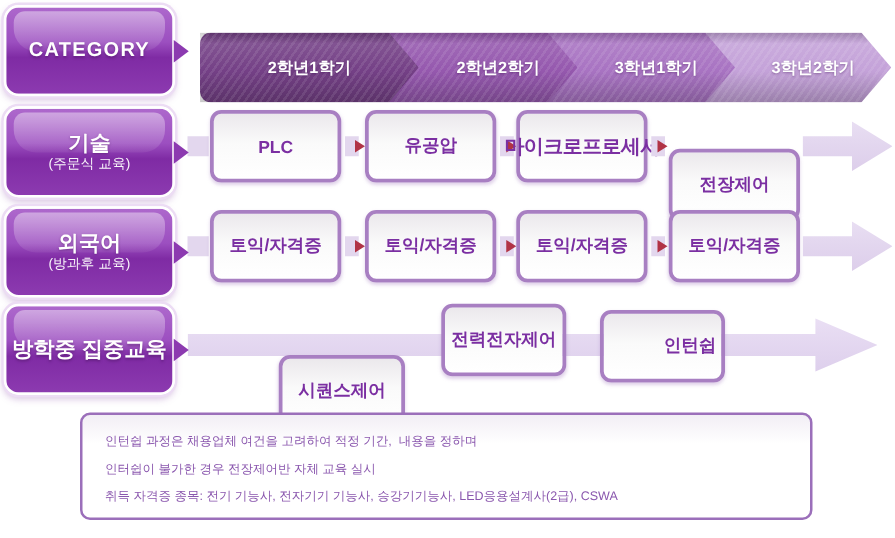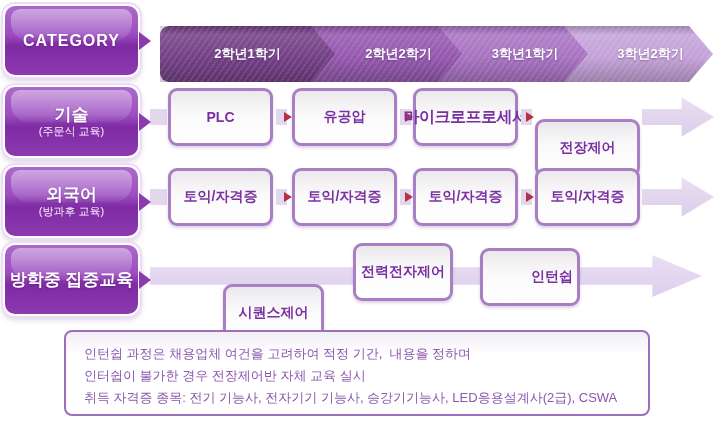--- a/index.html
+++ b/index.html
@@ -78,21 +78,21 @@
     background:linear-gradient(180deg,#eadff4,#ddcfec);
     clip-path:polygon(0 30%,91% 30%,91% 2%,100% 50%,91% 98%,91% 70%,0 70%);
   }
   
   .note{
     position:absolute;left:64px;top:330px;width:586px;height:86px;box-sizing:border-box;
     border:2px solid #9b6fba;border-radius:8px;
     background:linear-gradient(180deg,#f2eef5 0%,#ffffff 28%);
     padding:11px 10px 0 18px;
   }
-  .note-line{font-size:13px;line-height:22px;color:#8a57ae;white-space:pre;}
+  .note-line{font-size:10px;line-height:22px;color:#8a57ae;white-space:pre;}
 </style>
 </head>
 <body>
 
 <div class="canvas">
 
   <div class="cat-btn" style="top:4px;">
     <div class="cat-title en">CATEGORY</div>
   </div>
 

